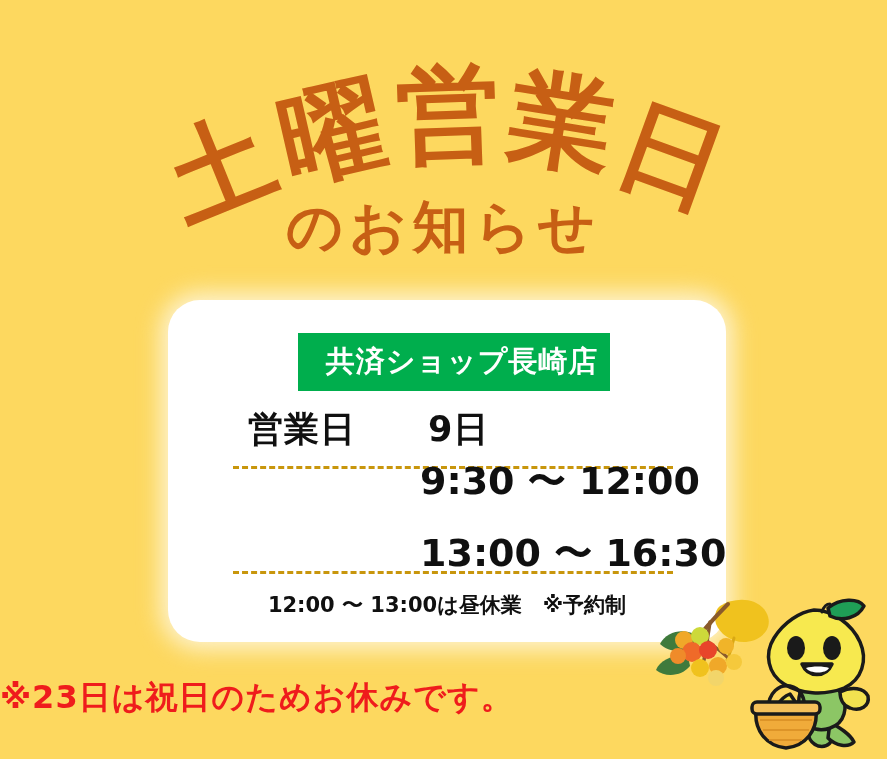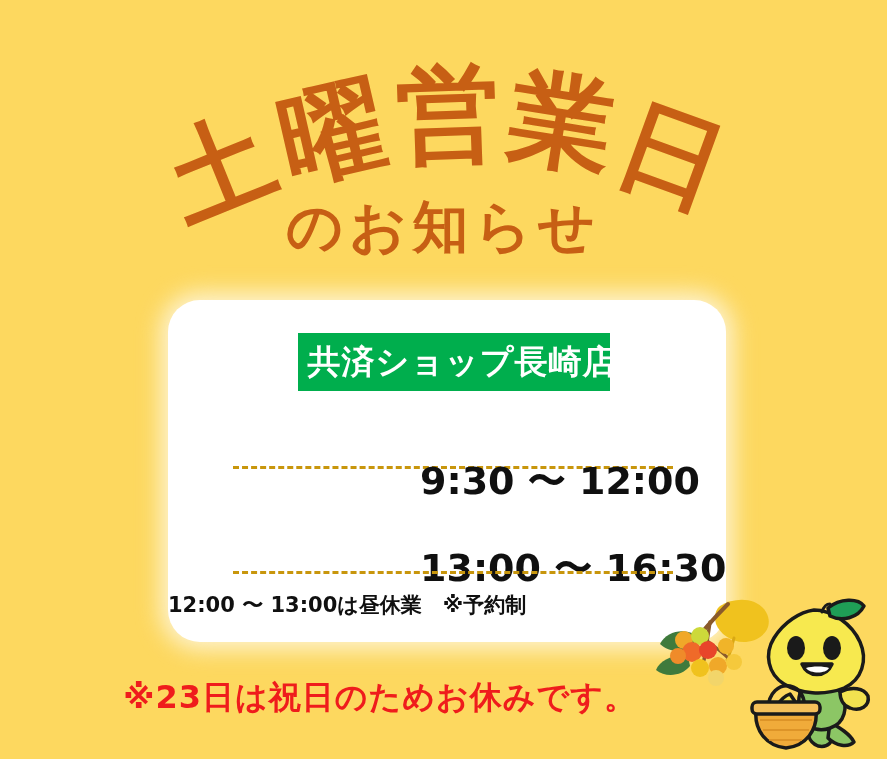--- a/index.html
+++ b/index.html
@@ -84,21 +84,21 @@
     height: 58px;
     background: #00ae4d;
     display: flex;
     align-items: center;
     justify-content: center;
   }
   #shop-badge .badge-label {
     color: #ffffff;
     font-family: "DejaVu Sans", "Liberation Sans", sans-serif;
     font-weight: bold;
-    font-size: 33px;
+    font-size: 29px;
     letter-spacing: 1px;
     white-space: pre;
     margin-left: 16px;
   }
 
   
   .info-row {
     position: absolute;
     color: #101010;
     font-family: "DejaVu Sans", "Liberation Sans", sans-serif;
@@ -121,27 +121,27 @@
     left: 420px;
     top: 456px;
     font-size: 38px;
     letter-spacing: 0px;
   }
   #row-hours-line2 {
     left: 420px;
     top: 528px;
     font-size: 38px;
     letter-spacing: 0px;
-    margin-top: 15px;
   }
   #note-line {
     position: absolute;
     left: 168px;
     top: 591px;
     width: 558px;
+    text-align: center;
     color: #101010;
     font-family: "DejaVu Sans", "Liberation Sans", sans-serif;
     font-weight: bold;
     font-size: 21px;
     white-space: pre;
   }
 
   
   .divider {
     position: absolute;
@@ -154,21 +154,21 @@
   #divider-2 { top: 571px; }
 
   
   #holiday-note {
     position: absolute;
     left: 0;
     top: 676px;
     width: 887px;
     padding-right: 250px;
     box-sizing: border-box;
-    text-align: right;
+    text-align: left;
     color: #ef1c1c;
     font-family: "DejaVu Sans", "Liberation Sans", sans-serif;
     font-weight: bold;
     font-size: 32px;
     letter-spacing: 1px;
     white-space: pre;
   }
 
   
   #berry-decor {
@@ -201,20 +201,21 @@
 
   <div id="subtitle">のお知らせ</div>
 
   <div id="card-glow"></div>
   <div id="card"></div>
 
   <div id="shop-badge">
     <span class="badge-label">共済ショップ長崎店</span>
   </div>
 
+  <div class="info-row" id="row-day">営業日　　9日</div>
 
   <div class="divider" id="divider-1"></div>
 
   <div class="info-row" id="row-hours-line1">9:30 〜 12:00</div>
   <div class="info-row" id="row-hours-line2">13:00 〜 16:30</div>
 
   <div class="divider" id="divider-2"></div>
 
   <div id="note-line">12:00 〜 13:00は昼休業　※予約制</div>
 

